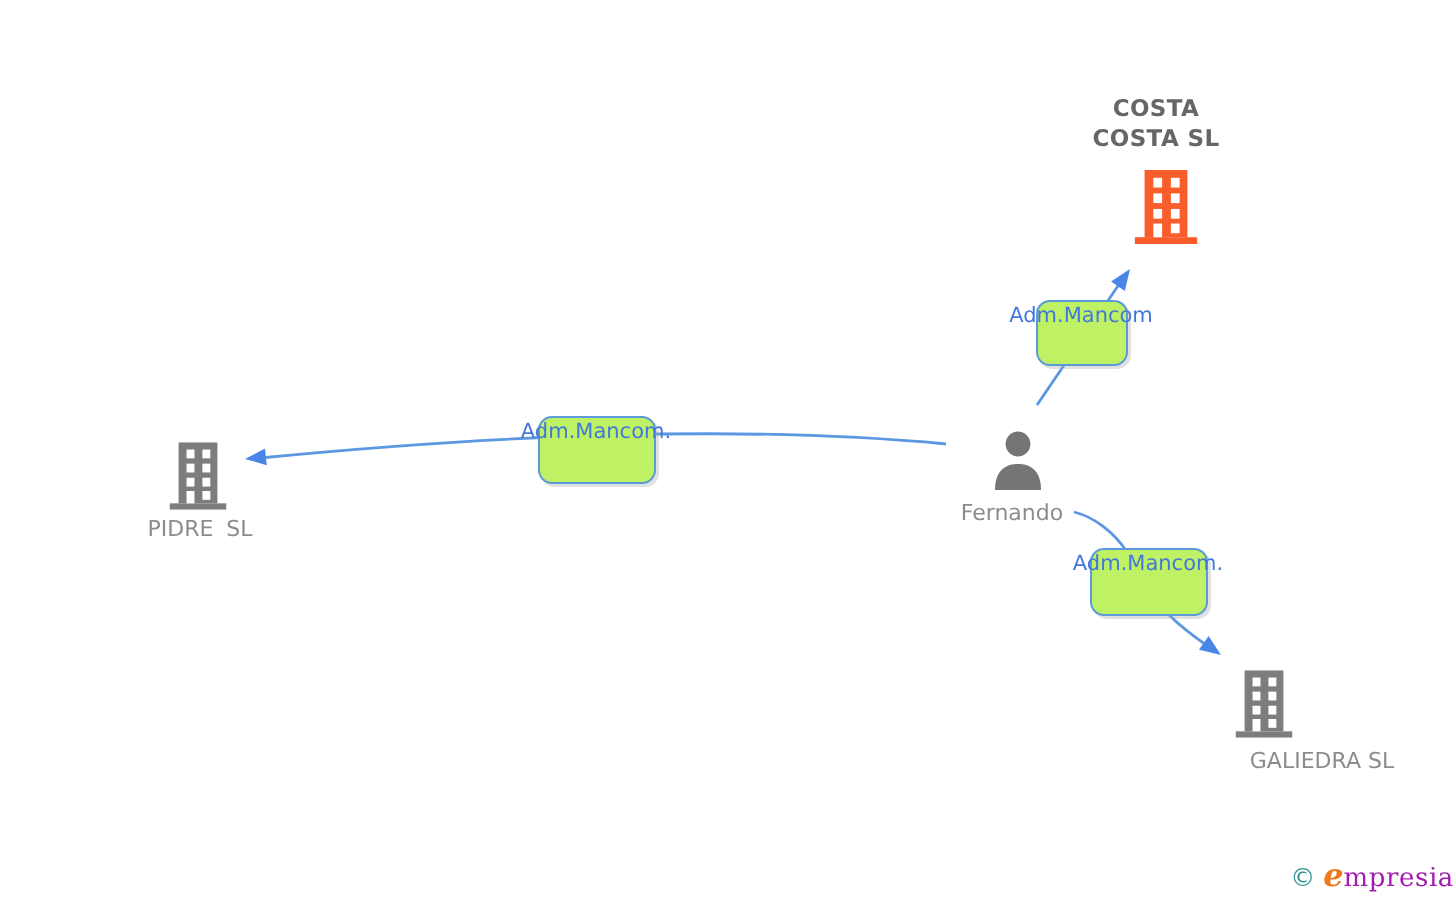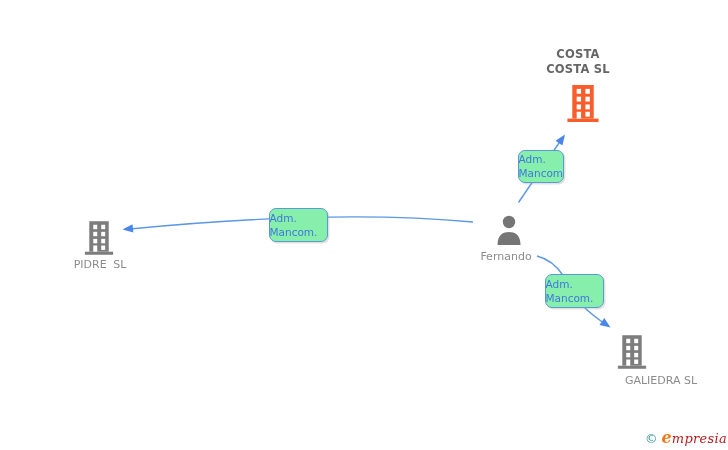--- a/index.html
+++ b/index.html
@@ -5,25 +5,25 @@
   html,body{margin:0;padding:0;background:#fff;}
   .canvas{
     position:relative;width:728px;height:450px;background:#ffffff;overflow:hidden;
     font-family:"DejaVu Sans","Liberation Sans",sans-serif;
   }
   .edges-layer{position:absolute;left:0;top:0;width:728px;height:450px;}
   .edge-line{fill:none;stroke:#5b97e3;stroke-width:1.4px;}
   .arrow-head{fill:#4a86e8;stroke:none;}
 
   .edge-box{
-    position:absolute;background:#86efac;
+    position:absolute;background:#bef264;
     border:1.5px solid #5b9bd5;border-radius:7px;
     box-shadow:1.5px 1.5px 0 rgba(170,170,170,.35);
-    color:#4277dd;font-size:10.5px;line-height:14px;text-align:left;
-    display:flex;flex-direction:column;justify-content:center;
+    color:#4277dd;font-size:10.5px;line-height:14px;text-align:right;
+    display:flex;flex-direction:row;justify-content:center;
     box-sizing:border-box;
   }
 
   .company-title{
     position:absolute;text-align:center;color:#666666;font-weight:bold;
     font-size:11.5px;line-height:15px;letter-spacing:.2px;
   }
   .node-label{
     position:absolute;text-align:center;color:#8c8c8c;
     font-size:11px;line-height:13.5px;
@@ -33,21 +33,21 @@
   .icon-building.orange{color:#f95d2b;}
   .icon-building.gray{color:#7d7d7d;}
   .icon-person{position:absolute;display:block;color:#757575;}
 
   .footer-brand{
     position:absolute;right:1px;bottom:3px;white-space:nowrap;
     font-family:"DejaVu Serif","Liberation Serif",serif;
   }
   .footer-brand .copy{color:#2f9595;font-size:12.5px;margin-right:4px;font-family:"DejaVu Sans",sans-serif;}
   .footer-brand .brand-e{color:#ef7a1e;font-style:italic;font-weight:bold;font-size:16px;}
-  .footer-brand .brand-rest{color:#b91c1c;font-style:italic;font-size:13px;letter-spacing:.3px;}
+  .footer-brand .brand-rest{color:#a21caf;font-size:13px;letter-spacing:.3px;}
 </style>
 </head>
 <body>
 
 <svg width="0" height="0" style="position:absolute" aria-hidden="true">
   <defs>
     <symbol id="icon-building" viewBox="0 0 34 38">
       <rect x="1" y="34.5" width="32" height="3.5" fill="currentColor"></rect>
       <rect x="6" y="0" width="22" height="34.5" fill="currentColor"></rect>
       <rect x="10.5" y="4" width="4.5" height="5" fill="#ffffff"></rect>

